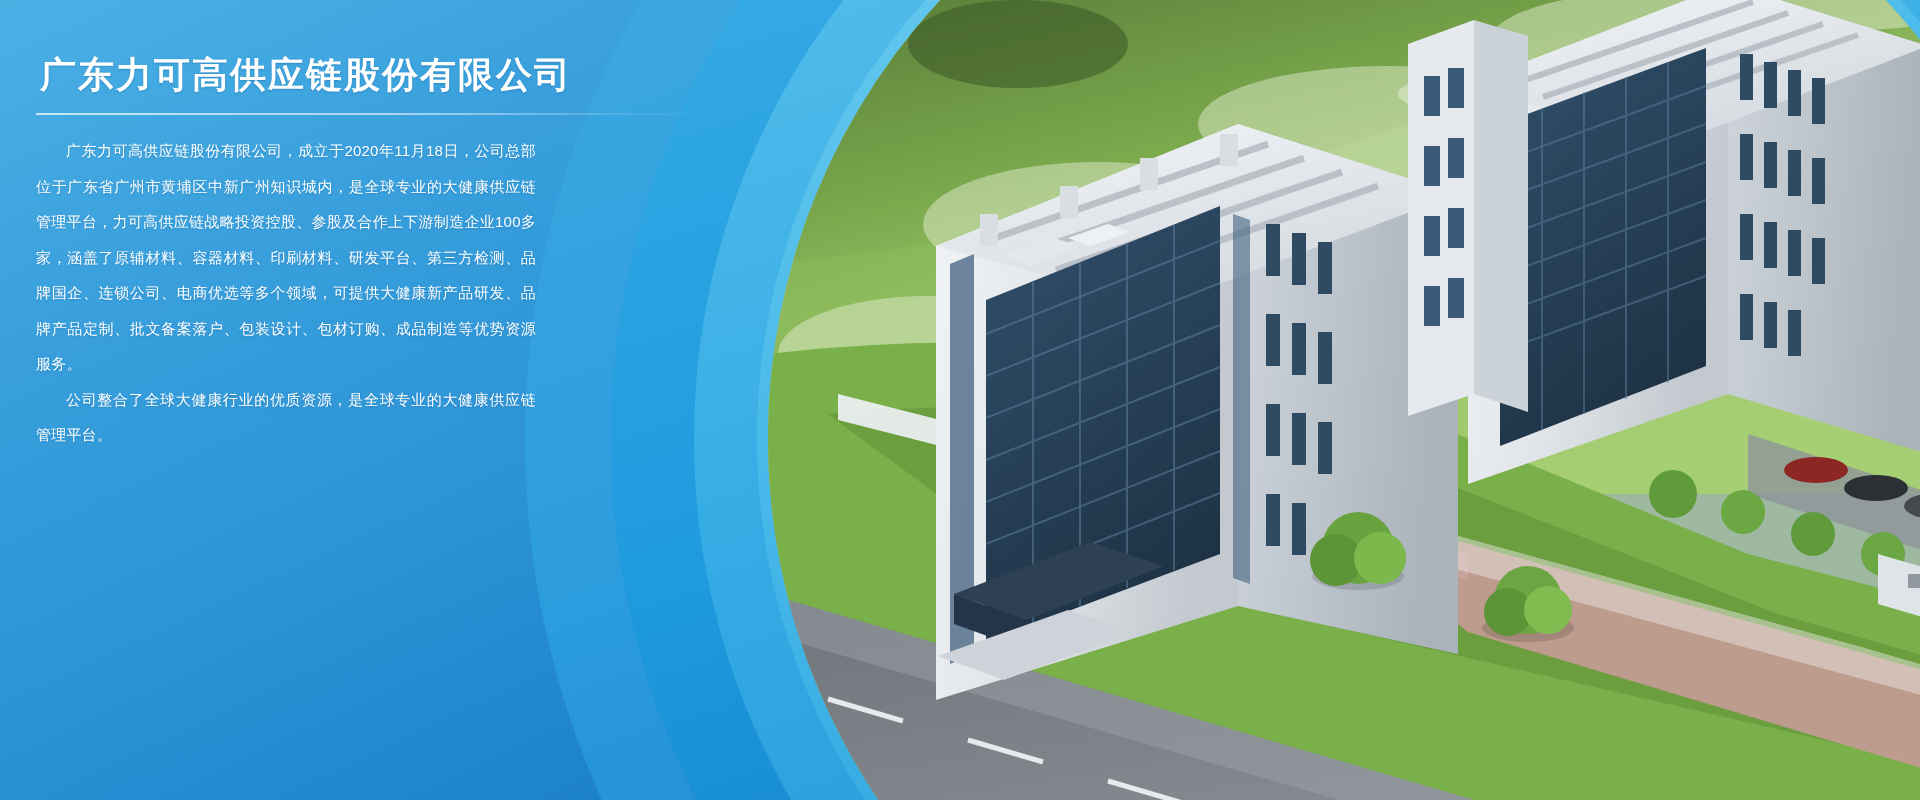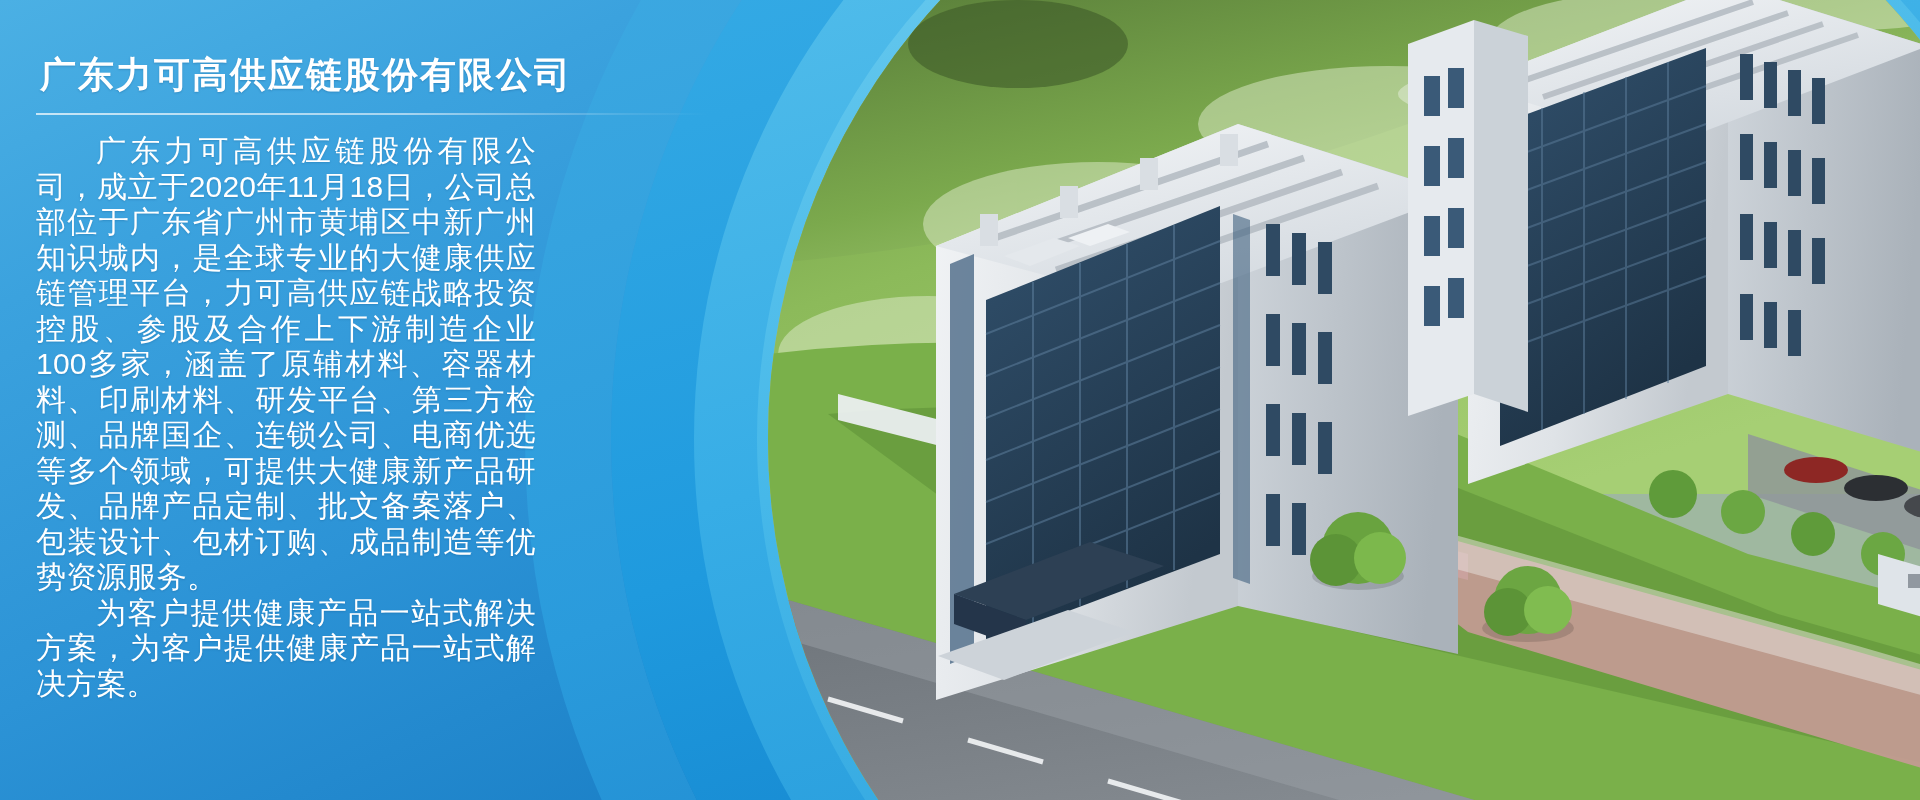--- a/index.html
+++ b/index.html
@@ -65,21 +65,21 @@
       rgba(255,255,255,.55) 55%,
       rgba(255,255,255,.10) 88%,
       rgba(255,255,255,0) 100%);
   }
   .body {
     margin-top:18px;
     width:500px;
   }
   .para {
     color:#ffffff;
-    font-size:30px;
+    font-size:15px;
     line-height:35.5px;
     text-indent:2em;
     letter-spacing:.2px;
     text-align:justify;
     text-shadow:0 1px 2px rgba(0,60,110,.22);
   }
   .para + .para { margin-top:0; }
 </style>
 </head>
 <body>
@@ -415,17 +415,17 @@
 
       <rect x="0" y="1040" width="1290" height="250" fill="url(#fogG)"></rect>
     </svg>
   </div>
 
   <div class="panel">
     <h1 class="title">广东力可高供应链股份有限公司</h1>
     <div class="rule"></div>
     <div class="body">
       <p class="para">广东力可高供应链股份有限公司，成立于2020年11月18日，公司总部位于广东省广州市黄埔区中新广州知识城内，是全球专业的大健康供应链管理平台，力可高供应链战略投资控股、参股及合作上下游制造企业100多家，涵盖了原辅材料、容器材料、印刷材料、研发平台、第三方检测、品牌国企、连锁公司、电商优选等多个领域，可提供大健康新产品研发、品牌产品定制、批文备案落户、包装设计、包材订购、成品制造等优势资源服务。</p>
-      <p class="para">为客户提供健康产品一站式解决方案，为客户提供健康产品一站式解决方案。</p>
+      <p class="para">公司整合了全球大健康行业的优质资源，是全球专业的大健康供应链管理平台。</p>
     </div>
   </div>
 
 </div>
 
 </body></html>

